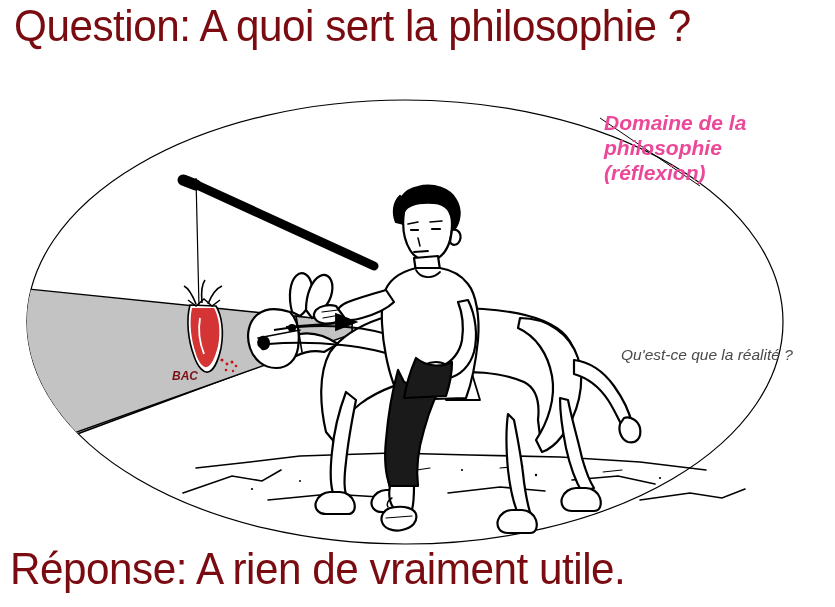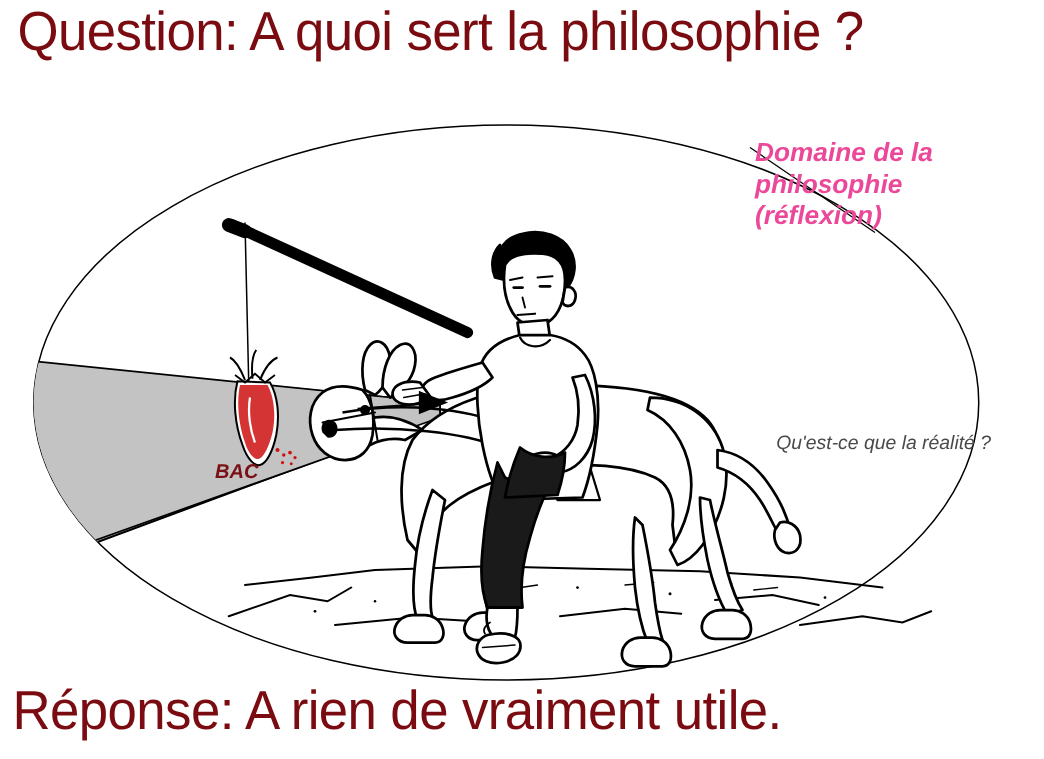--- a/index.html
+++ b/index.html
@@ -47,21 +47,21 @@
   }
   #q-ou{left:172px;top:143px;}
   #q-sens{left:487px;top:250px;}
   #q-realite{left:580px;top:346px;margin-left:41px;}
   #q-certitudes{left:271px;top:512px;}
 
   #lbl-bac{
     position:absolute;left:172px;top:369px;
     color:#7a1016;font-style:italic;font-weight:bold;
     font-family:"Liberation Sans","DejaVu Sans",sans-serif;
-    font-size:16px;white-space:nowrap;
+    font-size:12px;white-space:nowrap;
   }
 </style>
 </head>
 <body>
 
 <div id="stage">
 
   <svg width="835" height="607" viewBox="0 0 835 607">
     <defs>
       <clipPath id="ellipseClip">

